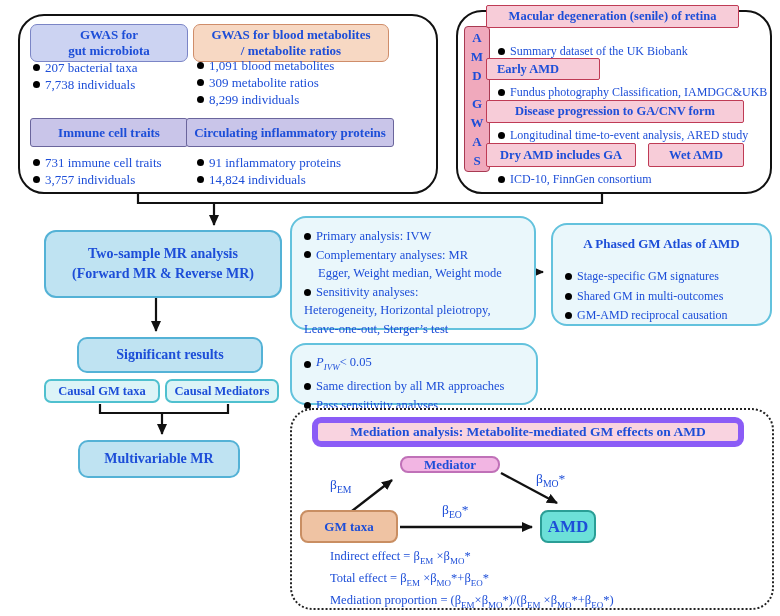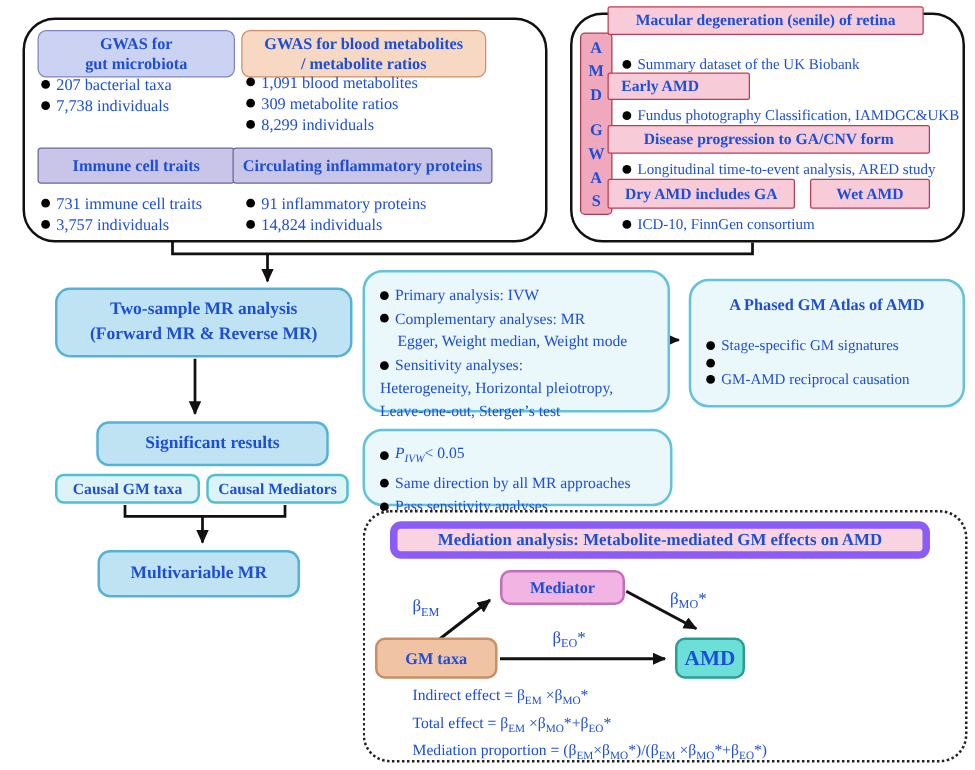--- a/index.html
+++ b/index.html
@@ -164,21 +164,21 @@
 
   <div class="abs box pinkhdr" style="left:486px;top:143px;width:150px;height:24px;font-size:12.5px;">Dry AMD includes GA</div>
   <div class="abs box pinkhdr" style="left:648px;top:143px;width:96px;height:24px;font-size:12.5px;">Wet AMD</div>
   <div class="abs blist f12" style="left:498px;top:171px;">
     <div class="brow">
         <span class="dot"></span>
         <span>ICD-10, FinnGen consortium</span>
       </div>
   </div>
 
-  <div class="abs box blue pre" style="left:44px;top:230px;width:238px;height:56px;font-size:14px;line-height:20px;">Two-sample MR analysis
+  <div class="abs box blue pre" style="left:44px;top:230px;width:238px;height:68px;font-size:14px;line-height:20px;">Two-sample MR analysis
 (Forward MR &amp; Reverse MR)</div>
 
   <div class="abs info lines" style="left:290px;top:216px;width:246px;height:114px;">
     <div class="brow">
         <span class="dot"></span>
         <span>Primary analysis: IVW</span>
       </div>
     <div class="brow">
         <span class="dot"></span>
         <span>Complementary analyses: MR</span>
@@ -194,20 +194,21 @@
 
   <div class="abs info" style="left:551px;top:223px;width:221px;height:103px;">
     <div style="text-align:center;font-weight:bold;font-size:13px;margin-top:11px;">A Phased GM Atlas of AMD</div>
     <div class="blist f12" style="position:absolute;left:12px;top:42px;">
       <div class="brow" style="line-height:19.5px;">
           <span class="dot"></span>
           <span>Stage-specific GM signatures</span>
         </div>
       <div class="brow" style="line-height:19.5px;">
           <span class="dot"></span>
+          <span>Shared GM in multi-outcomes</span>
         </div>
       <div class="brow" style="line-height:19.5px;">
           <span class="dot"></span>
           <span>GM-AMD reciprocal causation</span>
         </div>
     </div>
   </div>
 
   <div class="abs box blue" style="left:77px;top:337px;width:186px;height:36px;font-size:14px;border-radius:10px;">Significant results</div>
 
@@ -235,21 +236,21 @@
   <div class="abs dotted" style="left:290px;top:408px;width:484px;height:202px;"></div>
 
   <div class="abs box medtitle" style="left:312px;top:417px;width:432px;height:30px;">Mediation analysis: Metabolite-mediated GM effects on AMD</div>
 
   <svg class="medlayer">
     <path d="M352 511 L392 480" fill="none" stroke="#111" stroke-width="2.4" marker-end="url(#ah)"></path>
     <path d="M501 473 L557 503" fill="none" stroke="#111" stroke-width="2.4" marker-end="url(#ah)"></path>
     <path d="M400 527 L532 527" fill="none" stroke="#111" stroke-width="2.4" marker-end="url(#ah)"></path>
   </svg>
 
-  <div class="abs box mediator" style="left:400px;top:456px;width:100px;height:28px;font-family:Liberation Serif, serif;">Mediator</div>
+  <div class="abs box mediator" style="left:400px;top:456px;width:100px;height:17px;font-family:Liberation Serif, serif;">Mediator</div>
   <div class="abs box gmtaxa" style="left:300px;top:510px;width:98px;height:33px;">GM taxa</div>
   <div class="abs box amdbox" style="left:540px;top:510px;width:56px;height:33px;">AMD</div>
 
   <div class="abs betalbl" style="left:330px;top:477px;">β<sub>EM</sub></div>
   <div class="abs betalbl" style="left:536px;top:471px;">β<sub>MO</sub>*</div>
   <div class="abs betalbl" style="left:442px;top:502px;">β<sub>EO</sub>*</div>
 
   <div class="abs formulas" style="left:330px;top:548px;">
     <div>Indirect effect = β<sub>EM</sub> ×β<sub>MO</sub>*</div>
     <div>Total effect = β<sub>EM</sub> ×β<sub>MO</sub>*+β<sub>EO</sub>*</div>

